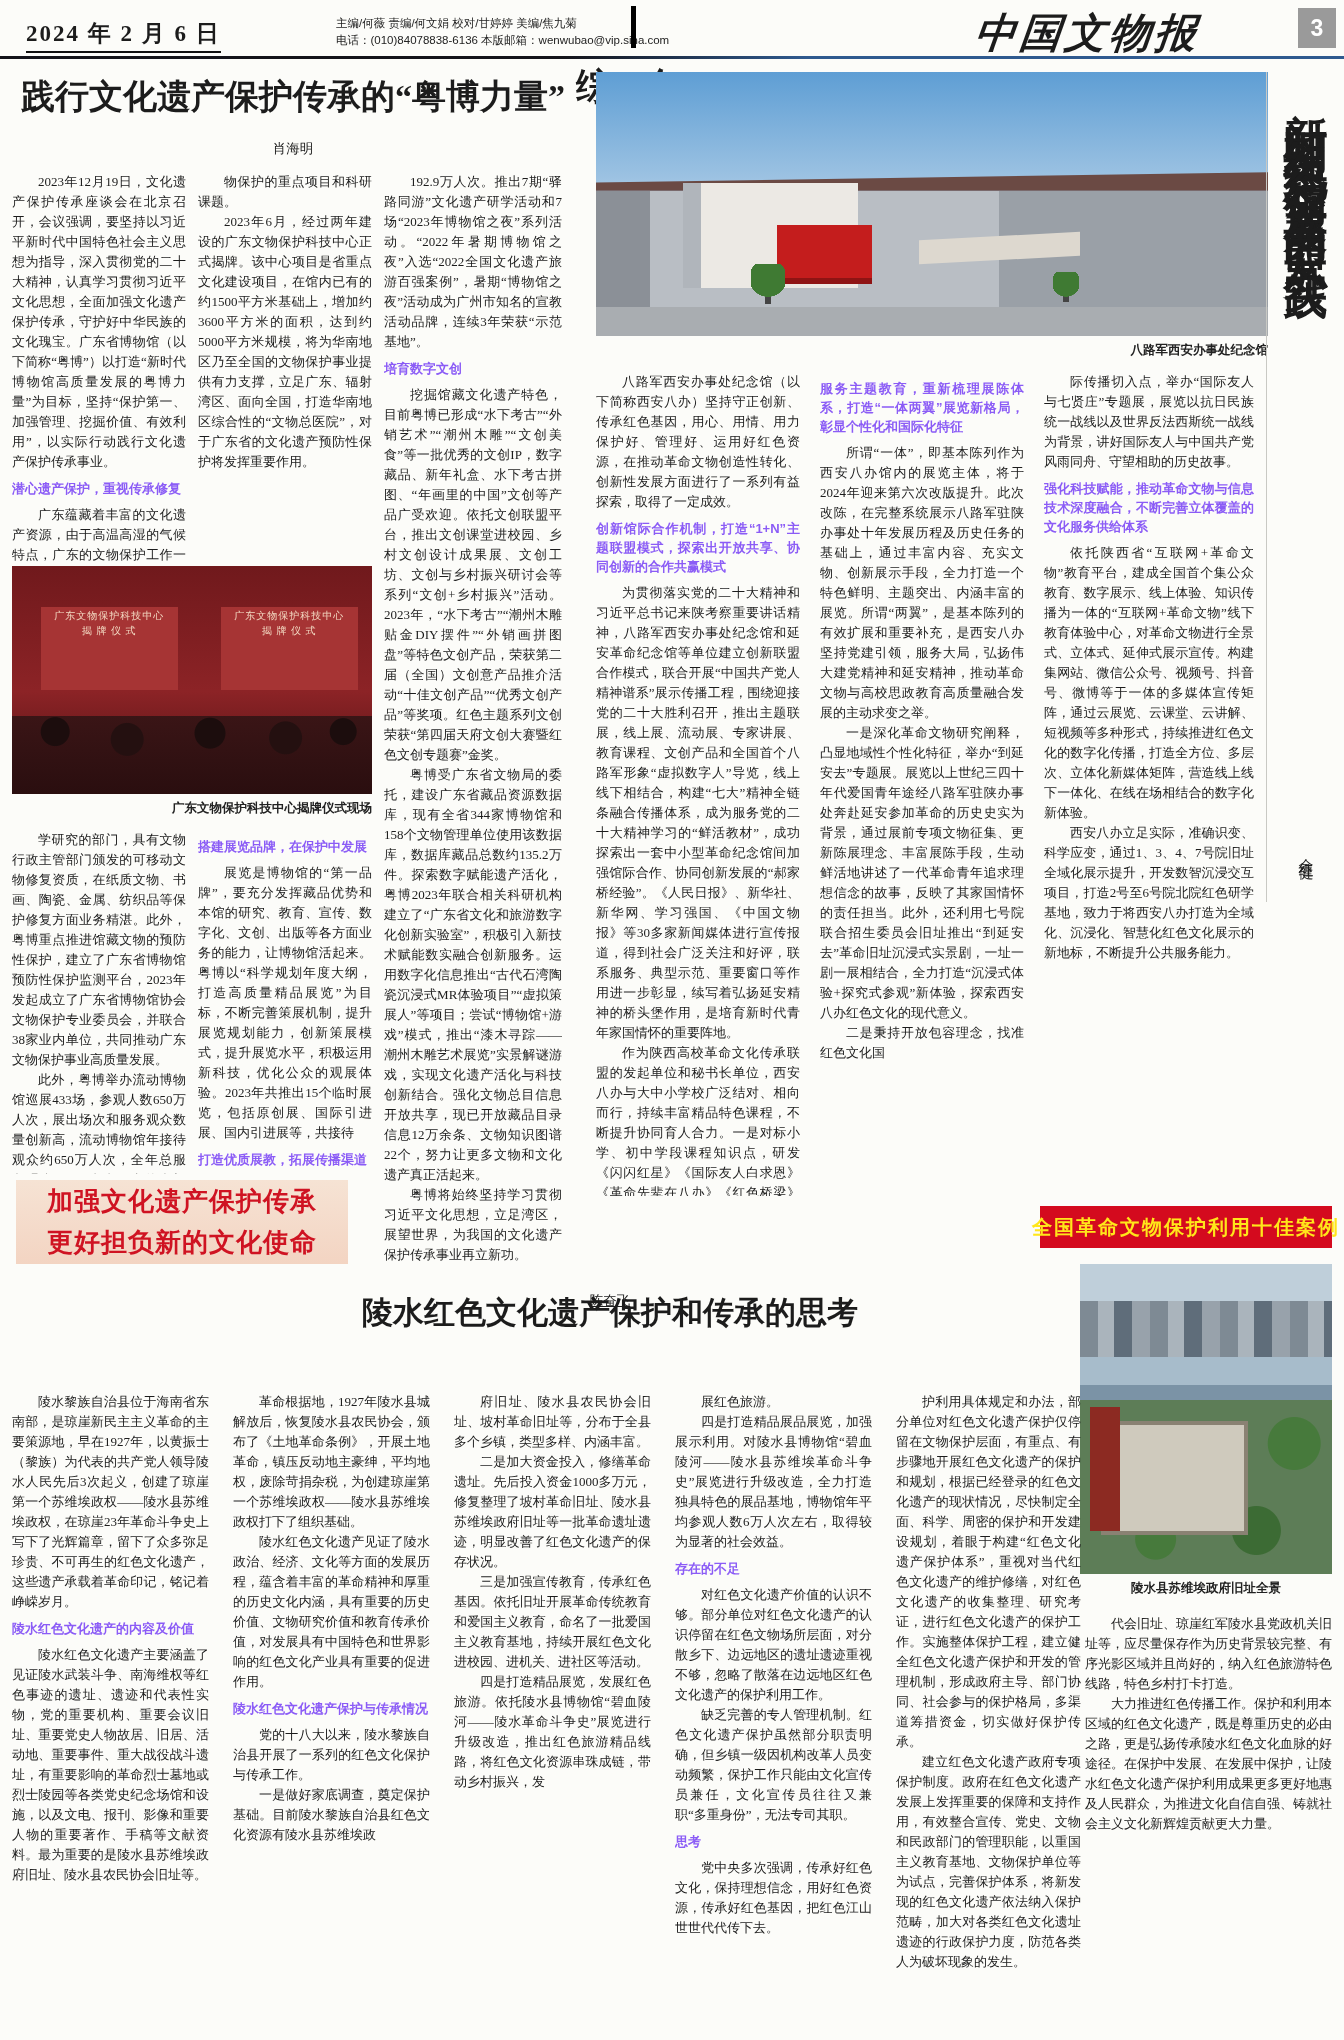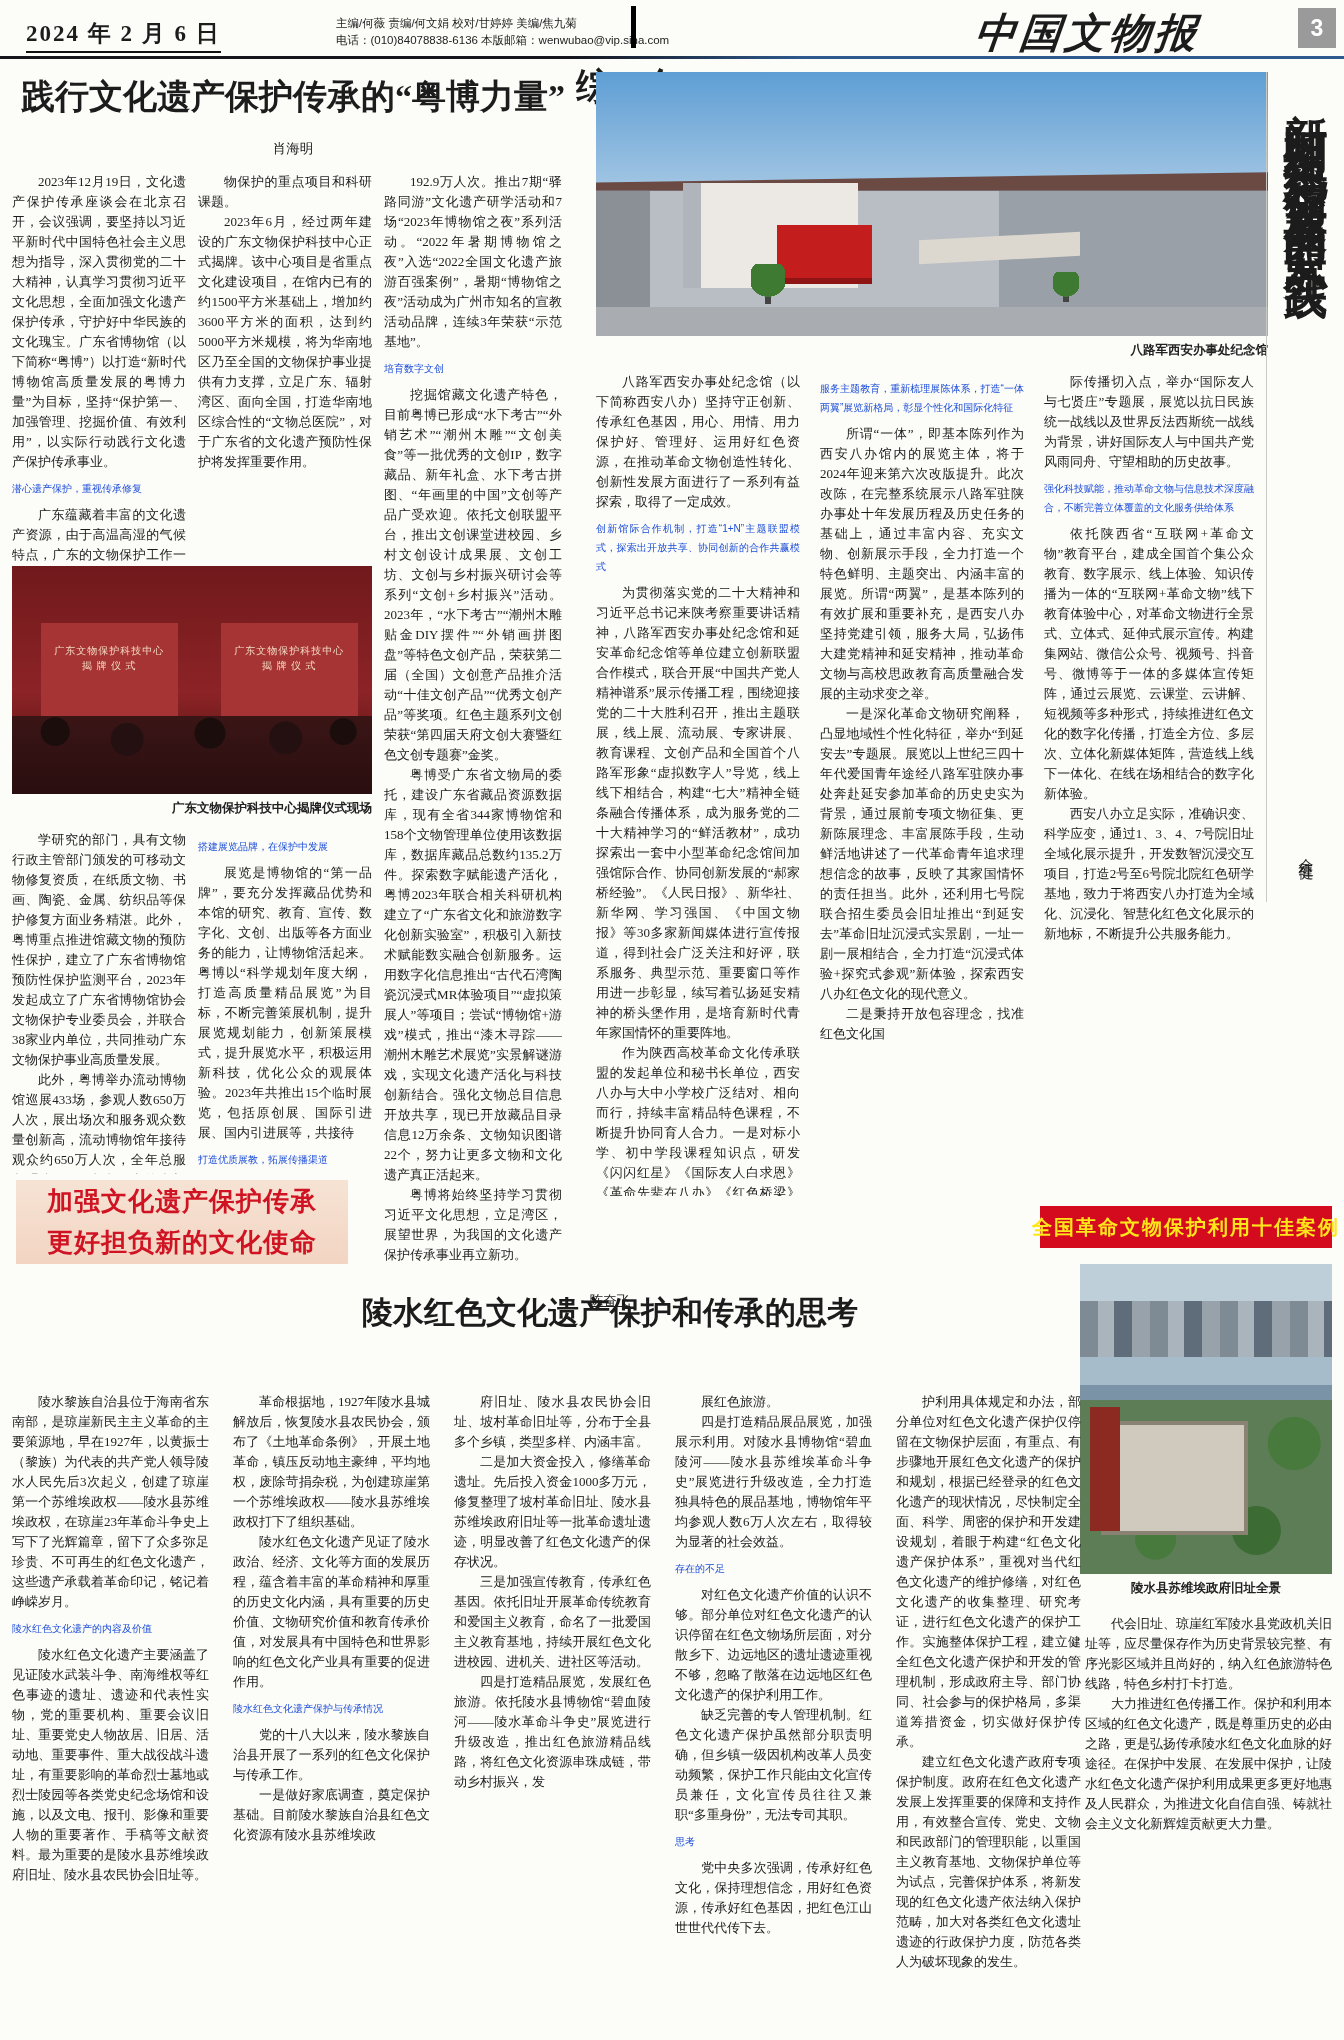--- a/index.html
+++ b/index.html
@@ -14,38 +14,38 @@
   .section-title{font-size:37px;font-weight:bold;letter-spacing:10px;font-family:"Liberation Sans","DejaVu Sans",sans-serif;}
   .masthead{font-size:41px;font-weight:bold;font-style:italic;letter-spacing:4px;transform:skewX(-6deg);}
   .pagenum{width:38px;height:40px;background:#9a9a9a;color:#fff;font-size:23px;font-weight:bold;
            display:flex;align-items:center;justify-content:center;font-family:"Liberation Sans",sans-serif;}
   .header-rule{height:3px;background:linear-gradient(90deg,#14141a 0 42%,#2f5a8f 60%,#2f5a8f);}
   
   .a-title{font-weight:bold;text-align:center;white-space:nowrap;}
   .byline{text-align:center;font-size:13.5px;}
   .col{font-size:13px;line-height:20px;text-align:justify;overflow:hidden;}
   .col p{margin:0;text-indent:2em;}
-  .col .sub{font-weight:normal;text-indent:0;margin:7px 0;color:#1d4ed8;
-            font-family:"Liberation Sans","DejaVu Sans",sans-serif;font-size:10px;line-height:19px;}
+  .col .sub{font-weight:bold;text-indent:0;margin:7px 0;color:#8b5cf6;
+            font-family:"Liberation Sans","DejaVu Sans",sans-serif;font-size:13px;line-height:19px;}
   .col .end{text-indent:0;text-align:right;}
   .caption{font-size:12.5px;font-weight:bold;color:#222;}
   
   .photo{overflow:hidden;}
   .ph-bajun{background:linear-gradient(180deg,#5e9ed4 0%,#9cc2e2 40%,#cfe2ef 60%,#c3c9cd 61%);}
   .bj-roof{position:absolute;left:0;top:38%;width:100%;height:7%;background:#6b4a44;
            clip-path:polygon(0 55%,100% 0,100% 100%,0 100%);}
   .bj-wall{position:absolute;left:0;top:45%;width:100%;height:44%;background:linear-gradient(90deg,#8b9097 0 8%,#b9bec4 8% 60%,#9aa0a7 60%);}
   .bj-white{position:absolute;left:13%;top:42%;width:26%;height:40%;background:#ece9e4;box-shadow:18px 0 0 #b0b5bb inset;}
   .bj-red{position:absolute;left:27%;top:58%;width:14%;height:20%;background:#c41d1d;box-shadow:0 6px 0 #8f1414;}
   .bj-banner{position:absolute;left:48%;top:62%;width:24%;height:9%;background:#ddd8cf;transform:skewY(-3deg);}
   .bj-bush{position:absolute;width:34px;height:40px;background:radial-gradient(circle at 50% 35%,#3f7a33 0 60%,transparent 61%),linear-gradient(#444 0 0) 50% 100%/6px 30% no-repeat;}
   .bj-ground{position:absolute;left:0;bottom:0;width:100%;height:11%;background:#a9adb1;}
   .ph-cer{background:linear-gradient(180deg,#70191c 0%,#8c2326 55%,#4a1012 100%);}
   .cer-screen{position:absolute;top:18%;height:36%;background:#a63434;color:#f3d9c2;text-align:center;
-              font-size:10px;line-height:15px;padding-top:20px;letter-spacing:1px;margin-top:16px;}
+              font-size:10px;line-height:15px;padding-top:1px;letter-spacing:1px;}
   .cer-crowd{position:absolute;left:0;bottom:0;width:100%;height:34%;
       background:radial-gradient(circle at 12% 20%,#1c0d0d 0 14px,transparent 15px),
                  radial-gradient(circle at 32% 30%,#241010 0 16px,transparent 17px),
                  radial-gradient(circle at 55% 22%,#1c0d0d 0 15px,transparent 16px),
                  radial-gradient(circle at 76% 28%,#241010 0 16px,transparent 17px),
                  radial-gradient(circle at 92% 20%,#1c0d0d 0 13px,transparent 14px),
                  linear-gradient(180deg,#3a1516,#2a0e0f);}
   .ph-ls{background:linear-gradient(180deg,#bfcfda 0 18%,#9fb4c2 18% 30%,#8aa3b5 30% 38%,#7b93a6 38% 44%,#5d7d57 44% 100%);}
   .ls-city{position:absolute;left:0;top:12%;width:100%;height:26%;
       background:repeating-linear-gradient(90deg,#7e8a94 0 18px,#aab4bc 18px 34px,#5f6d7a 34px 52px,#98a2ab 52px 70px);}

